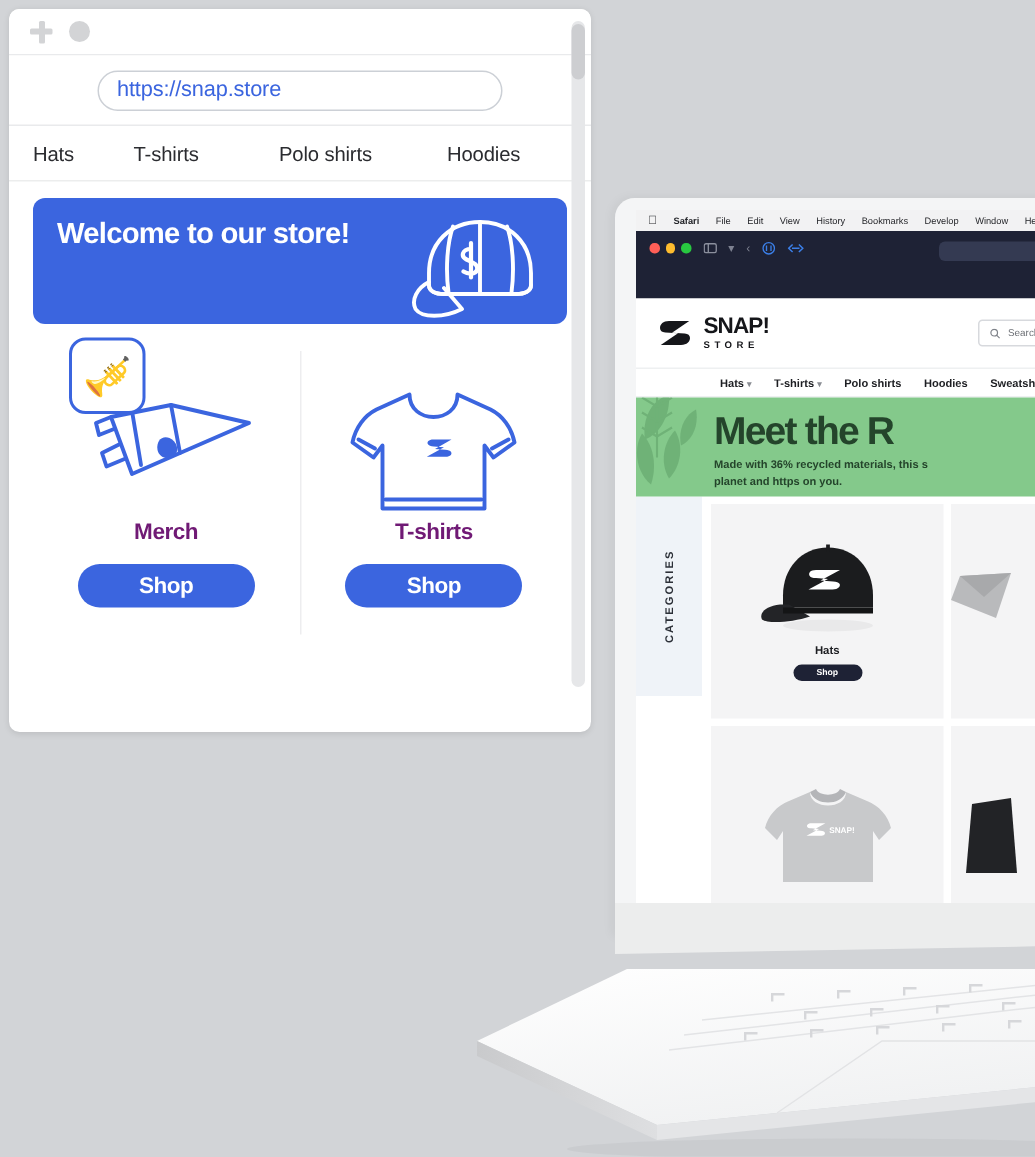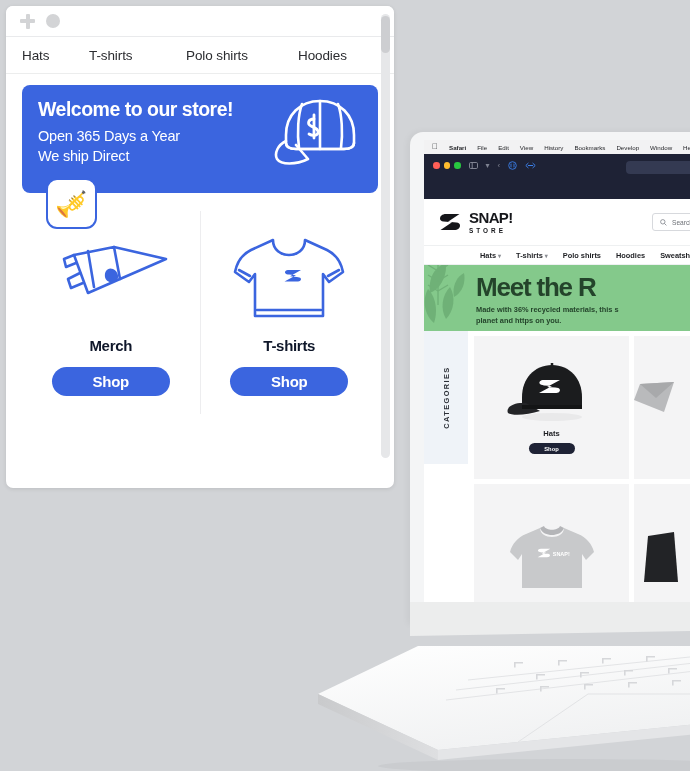--- a/index.html
+++ b/index.html
@@ -59,21 +59,21 @@
     font-size: 13.5px; color: #2b2c30; text-decoration:none; letter-spacing:-0.1px;
   }
   .bc-nav a:nth-child(1){ width: 67px; }
   .bc-nav a:nth-child(2){ width: 97px; }
   .bc-nav a:nth-child(3){ width: 112px; }
 
   .bc-body { padding: 0 16px; position: relative; }
 
   
   .banner {
-    margin-top: 11px; height: 108px; background: #3b65df; border-radius: 8px;
+    margin-top: 11px; height: 84px; background: #3b65df; border-radius: 8px;
     position: relative; overflow: hidden; padding: 14px 16px 0 16px;
   }
   .banner h2 {
     color:#fff; font-size: 19.5px; font-weight: 700; letter-spacing:-0.5px; line-height: 1.1;
   }
   .banner p {
     color:#fff; font-size: 14.5px; font-weight: 400; line-height: 1.32; margin-top: 7px;
     letter-spacing:-0.2px;
   }
   .banner-cap { position:absolute; right: 12px; top: 8px; }
@@ -88,21 +88,21 @@
 
   
   .cards { display:flex; margin-top: 18px; }
   .pcard {
     flex: 1; display:flex; flex-direction: column; align-items:center;
     padding-top: 20px; padding-bottom: 18px;
   }
   .pcard + .pcard { border-left: 1px solid #ededef; }
   .pcard-art { height: 92px; display:flex; align-items:center; justify-content:center; }
   .pcard-title {
-    font-size: 15px; font-weight: 700; color: #0f172a; margin-top: 14px; letter-spacing:-0.3px;
+    font-size: 15px; font-weight: 700; color: #701a75; margin-top: 0; letter-spacing:-0.3px;
   }
   .shop-btn {
     margin-top: 13px; width: 118px; height: 29px; border-radius: 15px;
     background:#3b65df; color:#fff; font-size: 15px; font-weight: 700;
     display:flex; align-items:center; justify-content:center; border:none;
     cursor:pointer; letter-spacing:-0.3px; font-family: inherit;
   }
 
   
   .laptop { position: absolute; left: 318px; top: 132px; width: 420px; height: 640px; }
@@ -418,39 +418,40 @@
     </svg>
   </div>
 
   <div class="browser-card">
 
     <div class="bc-titlebar">
       <span class="plus-ico"></span>
       <span class="dot-ico"></span>
     </div>
 
+    <div class="bc-urlbar">
+      <div class="url-pill">
+        <span>https://snap.store</span>
+      </div>
+    </div>
 
     <div class="scrollbar-track"></div>
     <div class="scrollbar-thumb"></div>
 
     <div class="bc-nav">
       <a href="#">Hats</a>
       <a href="#">T-shirts</a>
       <a href="#">Polo shirts</a>
       <a href="#">Hoodies</a>
     </div>
 
     <div class="bc-body">
 
       <div class="banner">
         <h2>Welcome to our store!</h2>
-        <p>
-          <span>Open 365 Days a Year</span><br>
-          <span>We ship Direct</span>
-        </p>
         <svg class="banner-cap" width="92" height="82" viewBox="0 0 92 82">
           <g fill="none" stroke="#ffffff" stroke-width="2.6" stroke-linejoin="round" stroke-linecap="round">
             <path d="M46 8 C26 8 12 22 12 42 L12 50 C12 54 16 56 22 56 L70 56 C76 56 80 54 80 50 L80 42 C80 22 66 8 46 8 Z"></path>
             <path d="M46 8 L46 56"></path>
             <path d="M28 11 C24 22 23 40 25 55"></path>
             <path d="M64 11 C68 22 69 40 67 55"></path>
             <path d="M12 48 C4 52 0 60 3 66 C7 72 22 72 34 66 L22 52"></path>
             <path d="M12 50 C12 54 16 56 22 56 L70 56 C76 56 80 54 80 50"></path>
           </g>
           <g fill="none" stroke="#ffffff" stroke-width="2.8" stroke-linecap="round">

